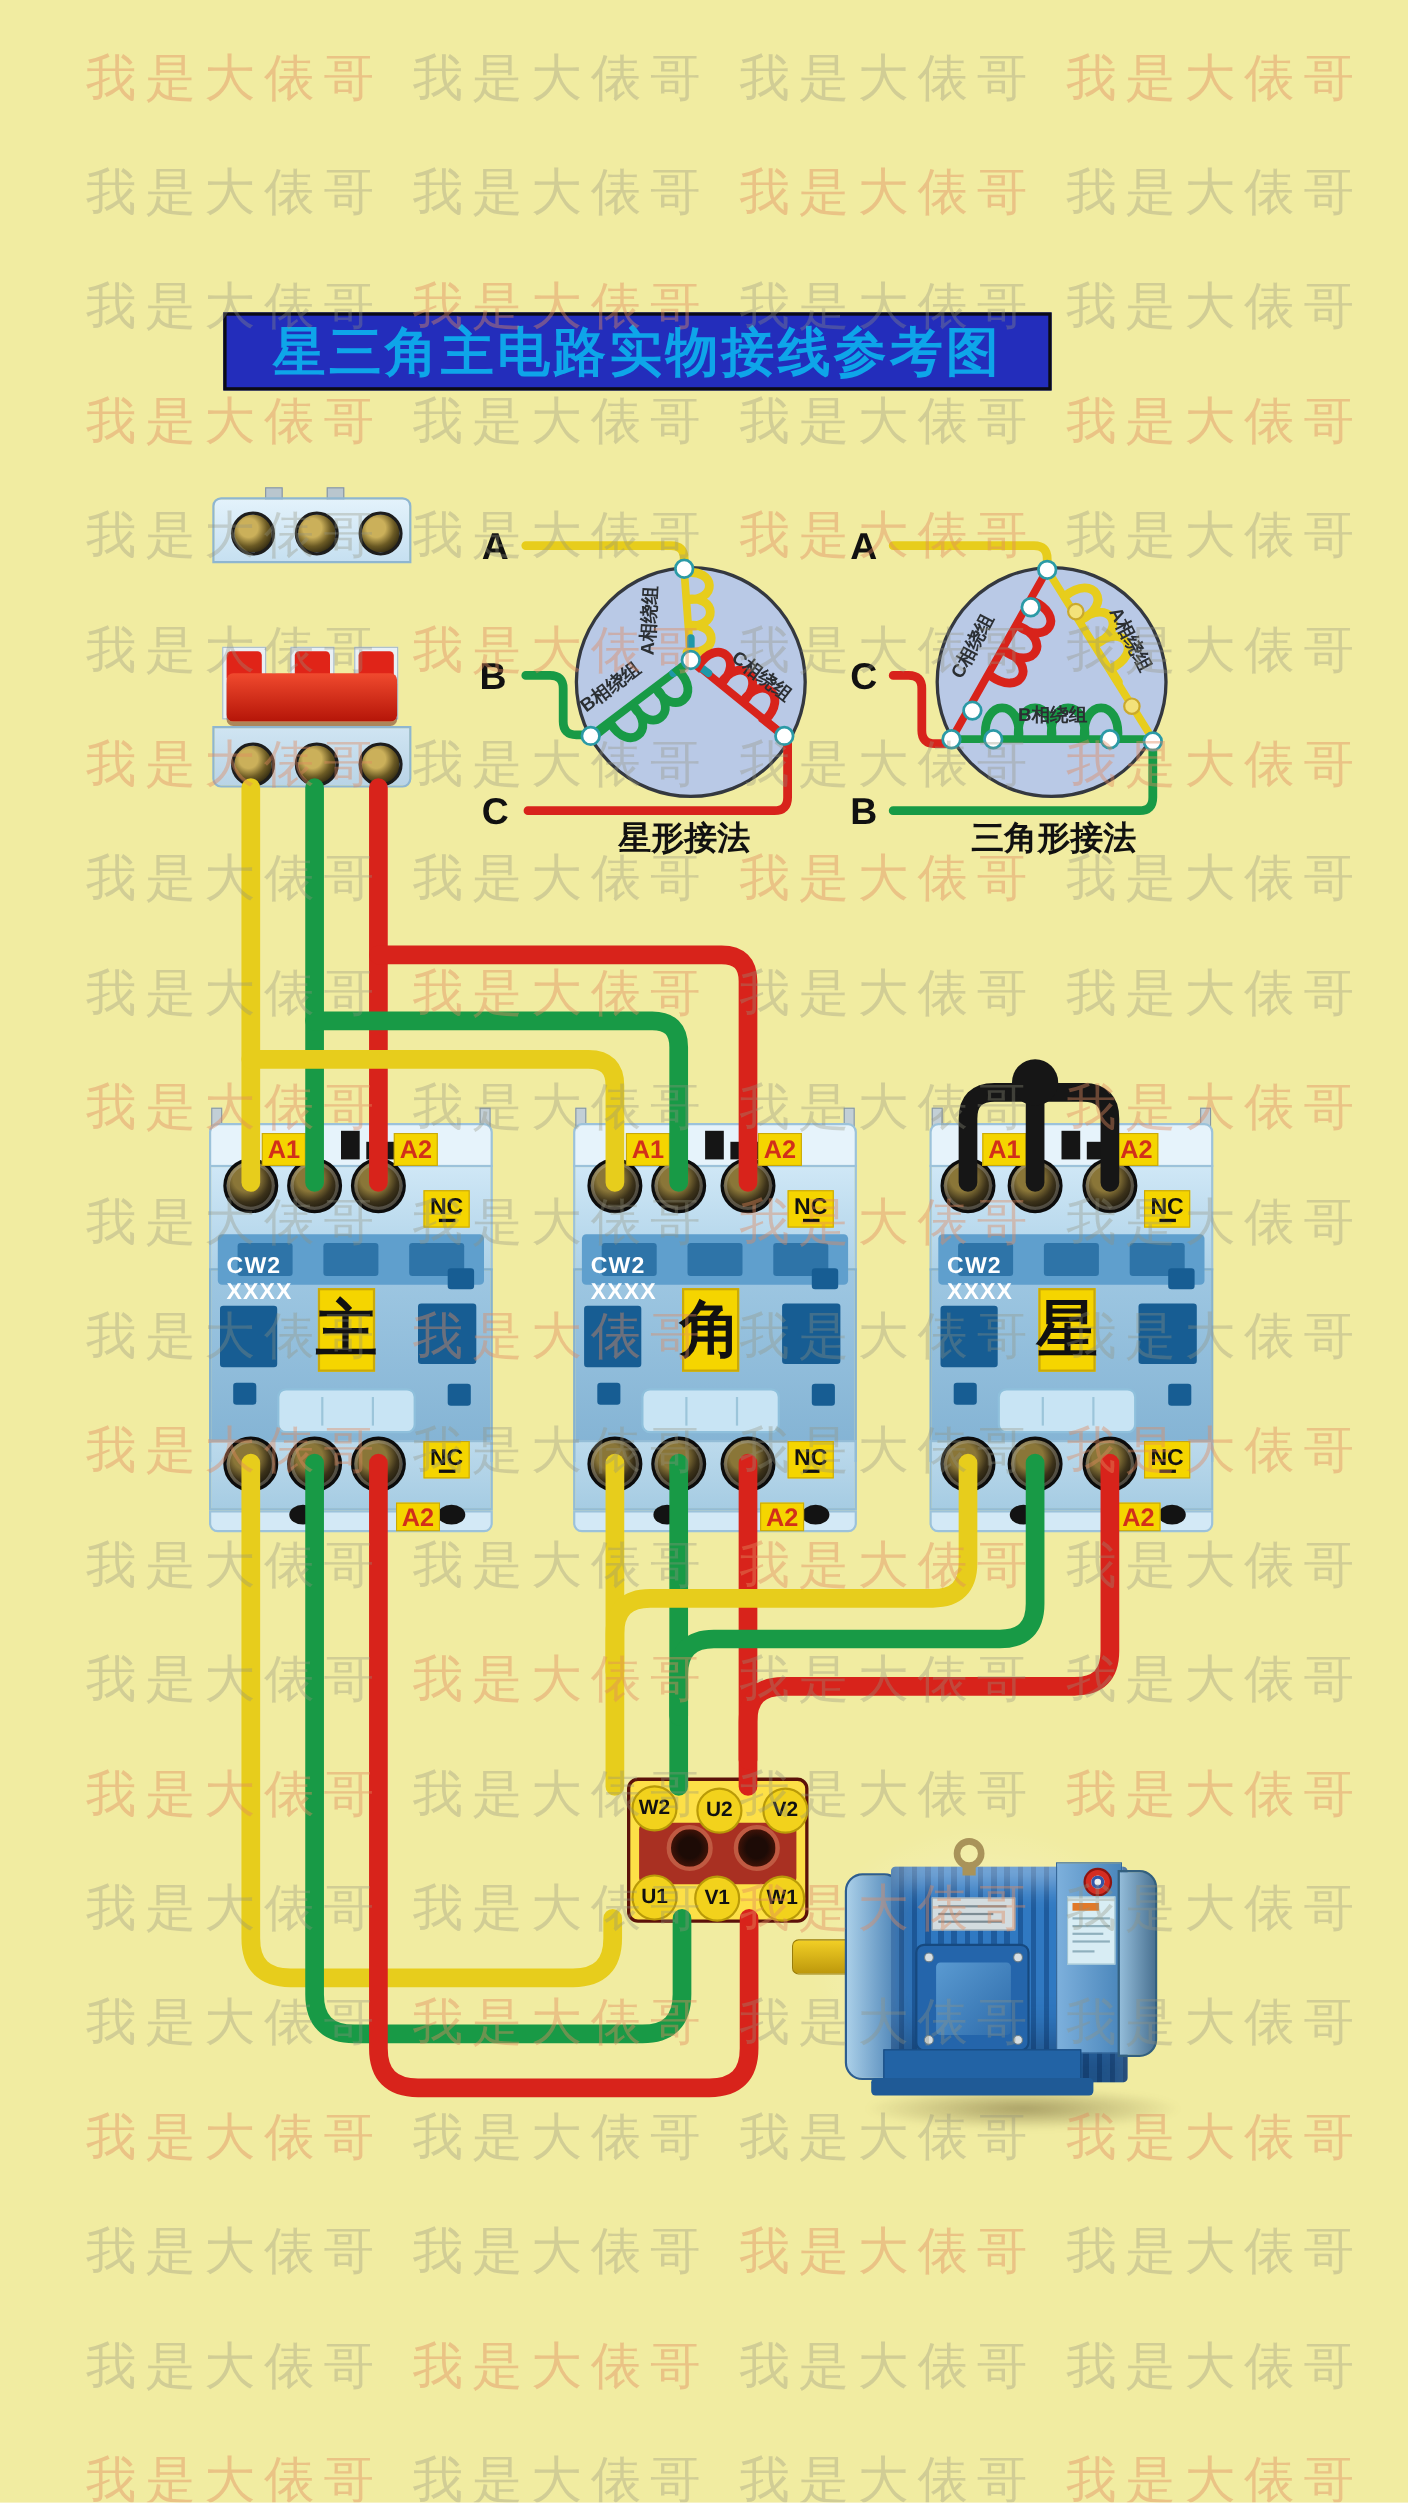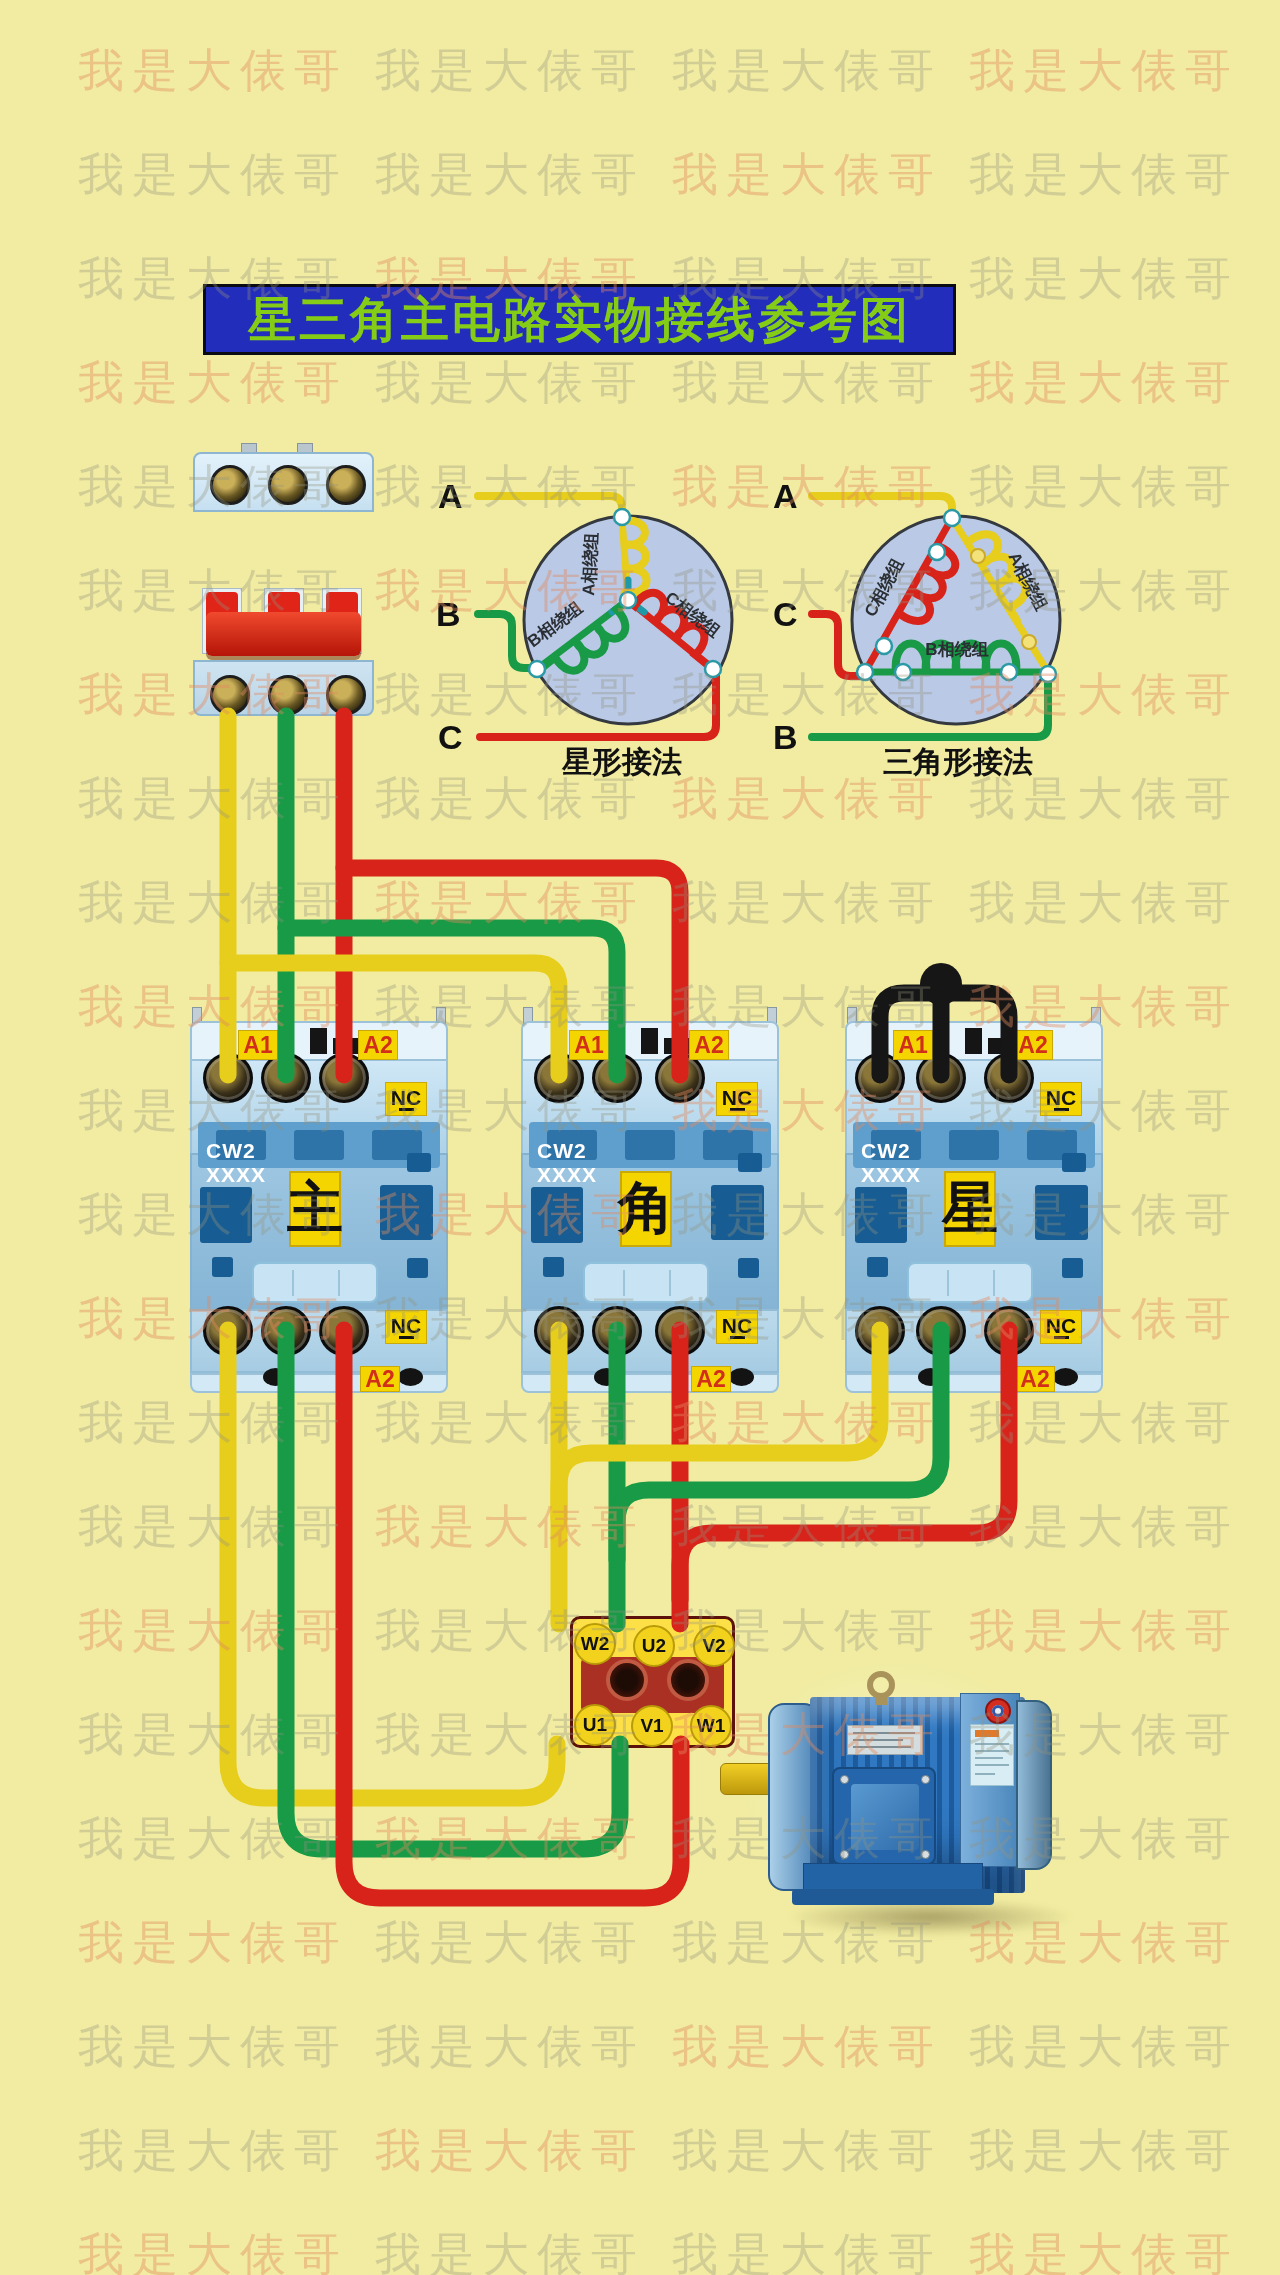--- a/index.html
+++ b/index.html
@@ -6,21 +6,21 @@
   body{font-family:"Liberation Sans", sans-serif;}
   .stage{position:relative;width:1280px;height:2275px;background:#f1eca1;overflow:hidden;}
 
   
   #watermarks{position:absolute;inset:0;z-index:60;pointer-events:none;}
   .wm{position:absolute;font-size:46px;letter-spacing:8px;white-space:nowrap;font-weight:400;}
 
   
   .banner{position:absolute;left:203px;top:284px;width:753px;height:71px;background:#232dbb;
     border:3px solid #0b0b14;box-sizing:border-box;z-index:8;display:flex;align-items:center;justify-content:center;}
-  .banner span{color:#84cc16;font-size:48px;font-weight:bold;letter-spacing:3px;white-space:nowrap;}
+  .banner span{color:#0ea5e9;font-size:48px;font-weight:bold;letter-spacing:3px;white-space:nowrap;}
 
   
   svg.layer{position:absolute;left:0;top:0;z-index:5;}
   svg#wire-layer{z-index:30;}
 
   
   .breaker{position:absolute;left:193px;top:445px;width:181px;height:271px;z-index:8;}
   .bk-tab{position:absolute;width:14px;height:10px;background:#b9c6ce;border:1px solid #8795a0;top:-2px;}
   .bk-top{position:absolute;left:0;top:7px;width:181px;height:60px;background:linear-gradient(#e3f2fb,#c6e0f1);
     border:2px solid #8fb6d0;border-radius:8px 8px 0 0;box-sizing:border-box;}

